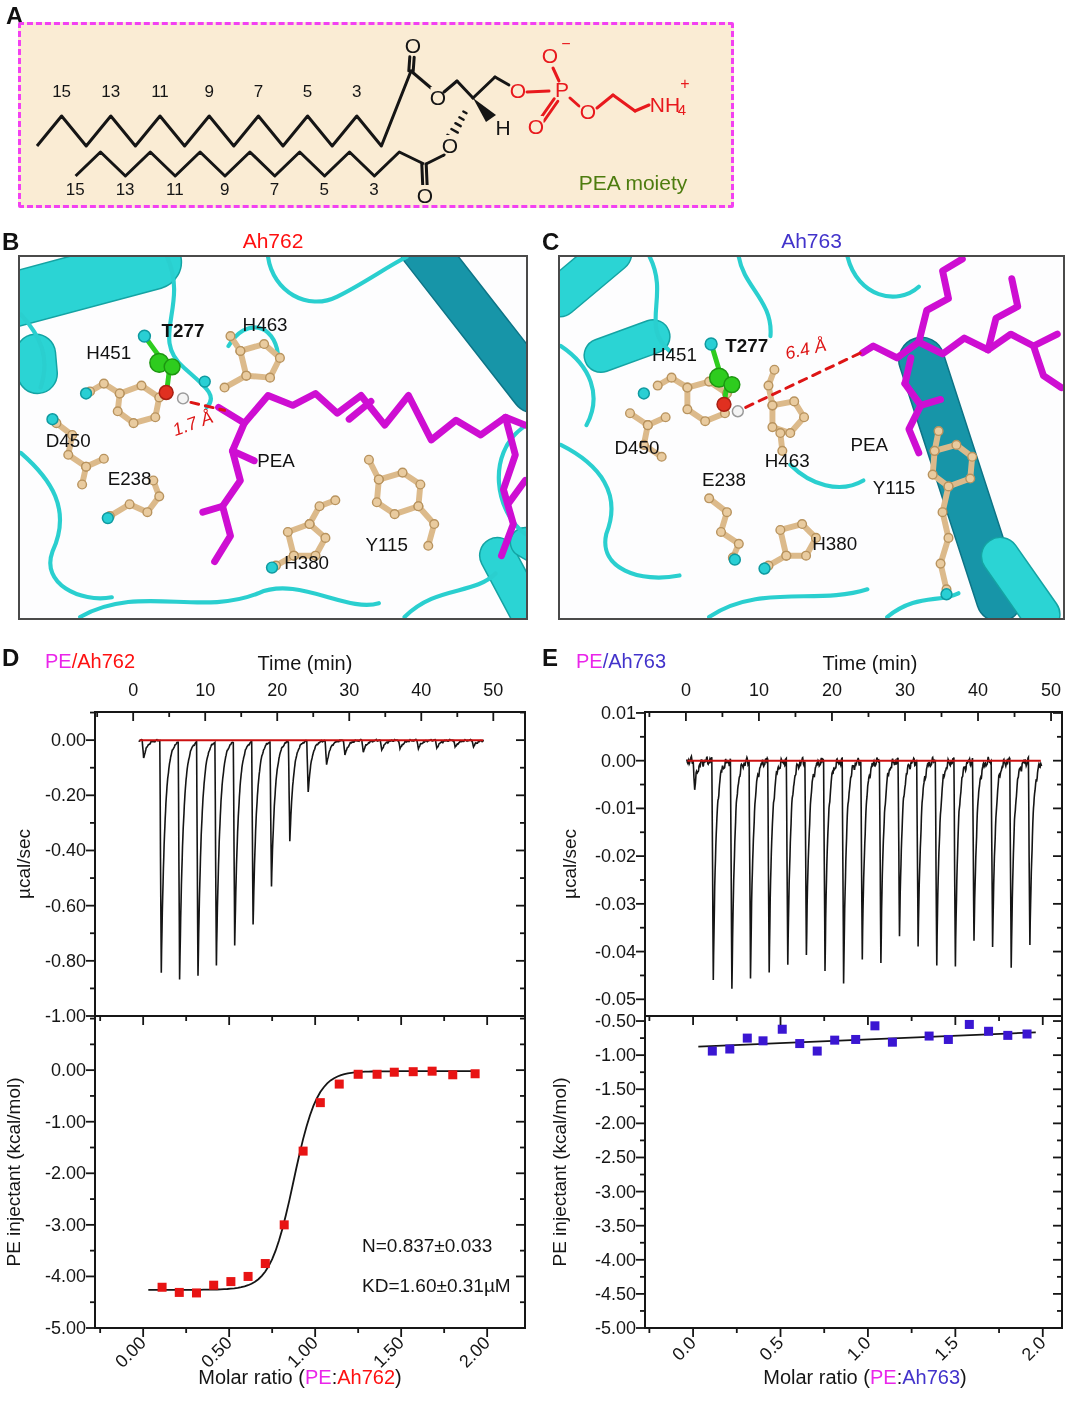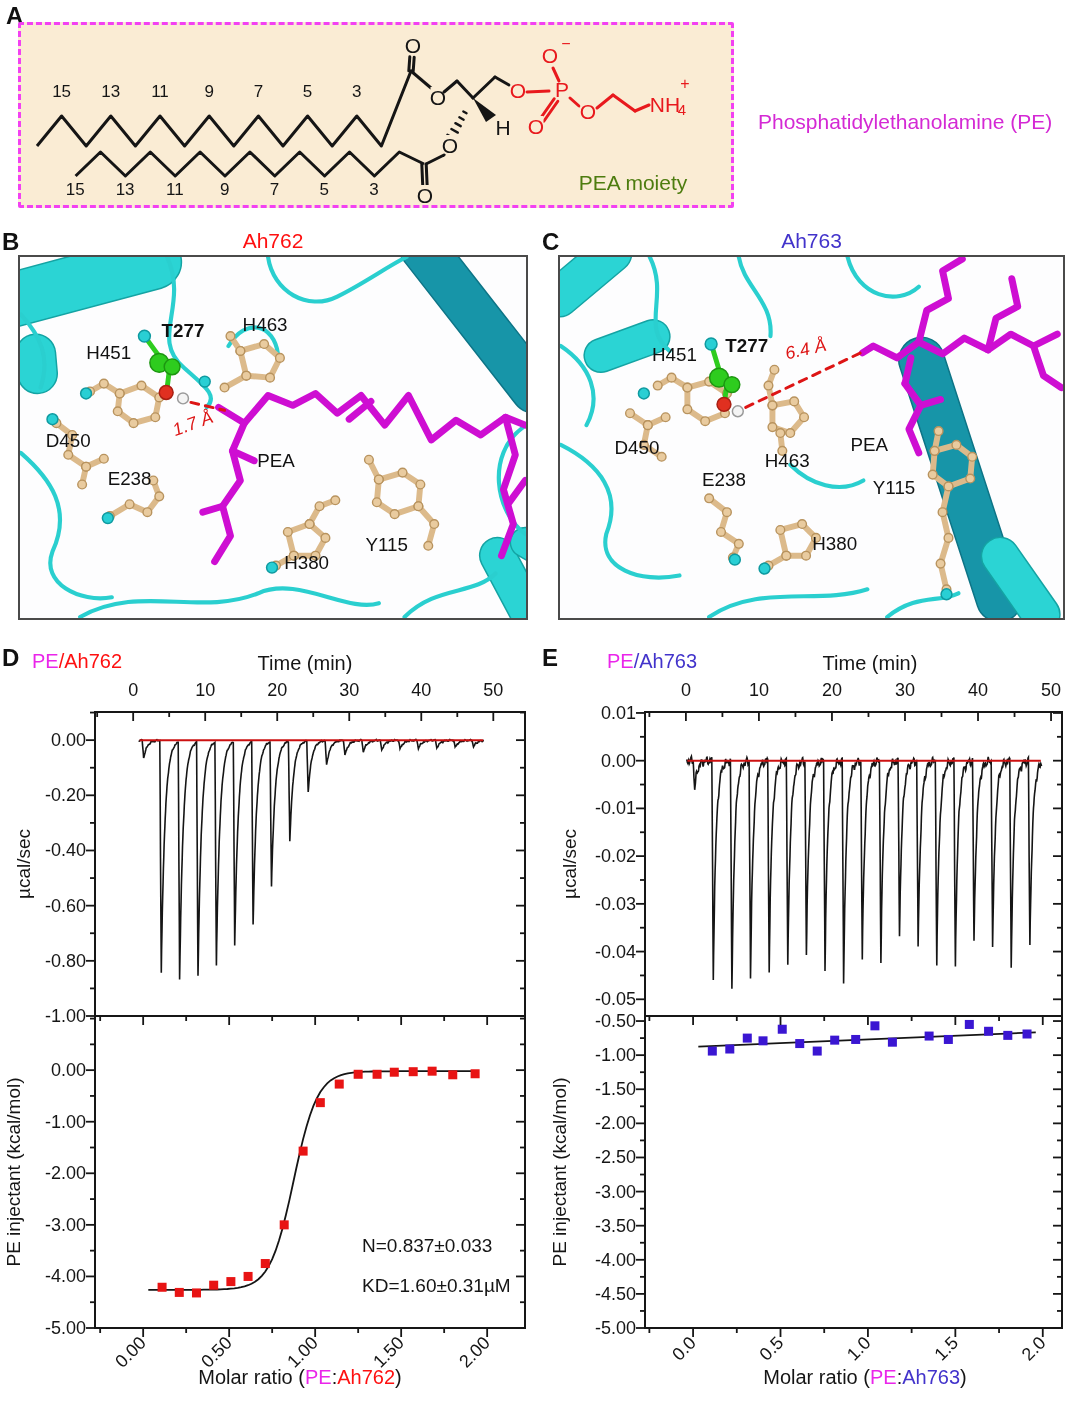--- a/index.html
+++ b/index.html
@@ -87,21 +87,20 @@
         <line x1="576" y1="83" x2="592" y2="70" stroke="#e8191d" stroke-width="3" stroke-linecap="round"></line>
         <line x1="592" y1="70" x2="614" y2="86" stroke="#e8191d" stroke-width="3" stroke-linecap="round"></line>
         <line x1="614" y1="86" x2="628" y2="80" stroke="#e8191d" stroke-width="3" stroke-linecap="round"></line>
         <rect x="630" y="69" width="28" height="20" fill="#faecd4"></rect>
         <text x="644" y="87" font-size="21" fill="#e8191d" text-anchor="middle">NH</text>
         <text x="661" y="90" font-size="15" fill="#e8191d" text-anchor="middle">4</text>
         <text x="664" y="64" font-size="16" fill="#e8191d" text-anchor="middle">+</text>
       </svg>
     <div class="moiety" style="color: #4d7c0f;">PEA moiety</div>
   </div>
-  <div class="side-label" style="color: rgb(212, 41, 212);">Phosphatidylethanolamine (PE)</div>
 
   <div class="panel-letter" style="left:2px;top:228px;">B</div>
   <div class="pocket-title" style="left: 18px; width: 510px; color: rgb(254, 16, 16);">Ah762</div>
   <div class="pocket-frame" style="left:18px;width:510px;">
     <svg id="pockB" width="506" height="361" viewBox="0 0 510 365">
         <rect x="-45" y="-2.5" width="210" height="55" rx="27.5" fill="#2bd4d4" stroke="#14a3a3" stroke-width="1.5" transform="rotate(-15 60 25)"></rect>
         <rect x="-14" y="88" width="60" height="40" rx="20" fill="#2bd4d4" stroke="#14a3a3" stroke-width="1.5" transform="rotate(85 16 108)"></rect>
         <rect x="347" y="39" width="230" height="46" rx="23" fill="#1795a8" stroke="#0d7486" stroke-width="1.5" transform="rotate(52 462 62)"></rect>
         <rect x="447" y="312" width="100" height="36" rx="18" fill="#2bd4d4" stroke="#14a3a3" stroke-width="1.5" transform="rotate(62 497 330)"></rect>
         <rect x="493" y="281" width="60" height="30" rx="15" fill="#2bd4d4" stroke="#14a3a3" stroke-width="1.5" transform="rotate(30 523 296)"></rect>
@@ -314,21 +313,21 @@
         <text x="165" y="232" font-size="19" fill="#111" text-anchor="middle">E238</text>
         <text x="229" y="212" font-size="19" fill="#111" text-anchor="middle">H463</text>
         <text x="312" y="196" font-size="19" fill="#111" text-anchor="middle">PEA</text>
         <text x="337" y="240" font-size="19" fill="#111" text-anchor="middle">Y115</text>
         <text x="277" y="296" font-size="19" fill="#111" text-anchor="middle">H380</text>
         <text x="249" y="99" font-size="18" fill="#dd1515" font-style="italic" text-anchor="middle" transform="rotate(-13 249 99)">6.4 Å</text>
       </svg>
   </div>
 
   <div class="panel-letter" style="left:2px;top:644px;">D</div>
-  <div class="itc-header" style="left:32px;">
+  <div class="itc-header" style="left:45px;">
     <span style="color: rgb(234, 37, 234);">PE</span><span style="color: rgb(254, 16, 16);">/Ah762</span>
   </div>
   <svg id="chartD" class="chart-svg" style="left:0;" viewBox="0 0 540 764">
       <path d="M138.9,100.5L139.3,101.2L139.7,101.1L140.0,100.4L140.4,100.0L140.7,99.9L141.1,99.8L141.5,99.6L141.8,99.7L142.2,100.1L142.5,104.7L142.9,108.8L143.3,113.1L143.6,118.0L144.0,116.9L144.3,115.6L144.7,114.0L145.1,112.7L145.4,111.3L145.8,109.7L146.1,108.2L146.5,107.4L146.9,107.2L147.2,106.8L147.6,106.0L147.9,105.3L148.3,105.0L148.7,104.7L149.0,104.3L149.4,104.1L149.7,104.2L150.1,104.0L150.5,103.1L150.8,102.0L151.2,101.6L151.5,101.6L151.9,101.5L152.3,101.4L152.6,101.6L153.0,101.8L153.3,101.6L153.7,101.1L154.1,101.1L154.4,101.5L154.8,101.8L155.1,101.4L155.5,100.9L155.9,100.6L156.2,100.3L156.6,99.8L156.9,99.7L157.3,100.2L157.7,100.8L158.0,100.8L158.4,100.5L158.7,100.4L159.1,100.7L159.5,100.7L159.8,100.6L160.2,158.9L160.5,217.4L160.9,275.3L161.3,332.7L161.6,310.1L162.0,290.4L162.3,272.7L162.7,256.5L163.1,241.7L163.4,228.6L163.8,216.5L164.1,205.2L164.5,194.9L164.9,186.1L165.2,178.4L165.6,170.8L165.9,163.5L166.3,157.1L166.7,151.6L167.0,146.6L167.4,142.1L167.7,138.4L168.1,135.5L168.5,132.5L168.8,129.2L169.2,126.0L169.5,123.6L169.9,121.6L170.3,119.5L170.6,117.4L171.0,115.8L171.3,114.3L171.7,112.4L172.1,110.7L172.4,109.9L172.8,109.7L173.1,109.2L173.5,108.4L173.9,107.7L174.2,107.1L174.6,106.3L174.9,105.2L175.3,104.6L175.7,104.5L176.0,104.3L176.4,103.5L176.8,102.6L177.1,102.3L177.5,102.3L177.8,102.3L178.2,102.3L178.6,162.1L178.9,221.8L179.3,280.8L179.6,339.4L180.0,316.3L180.4,295.9L180.7,277.4L181.1,260.3L181.4,244.9L181.8,231.2L182.2,218.6L182.5,207.0L182.9,196.8L183.2,188.2L183.6,180.6L184.0,173.1L184.3,165.8L184.7,159.4L185.0,153.7L185.4,148.2L185.8,143.3L186.1,139.3L186.5,136.0L186.8,132.5L187.2,128.9L187.6,126.0L187.9,123.9L188.3,122.1L188.6,120.2L189.0,118.5L189.4,117.1L189.7,115.4L190.1,113.3L190.4,111.4L190.8,110.3L191.2,109.7L191.5,108.8L191.9,107.8L192.2,107.1L192.6,106.6L193.0,105.9L193.3,105.3L193.7,105.1L194.0,105.3L194.4,105.2L194.8,104.2L195.1,103.3L195.5,102.8L195.8,102.4L196.2,101.9L196.6,101.7L196.9,160.6L197.3,219.4L197.6,277.6L198.0,335.7L198.4,313.4L198.7,293.7L199.1,275.6L199.4,258.9L199.8,243.7L200.2,230.0L200.5,217.2L200.9,205.4L201.2,195.1L201.6,186.5L202.0,178.7L202.3,171.2L202.7,164.3L203.0,158.3L203.4,153.0L203.8,148.0L204.1,143.4L204.5,139.7L204.8,136.3L205.2,132.5L205.6,128.7L205.9,125.5L206.3,123.1L206.6,121.1L207.0,119.1L207.4,117.5L207.7,116.4L208.1,115.0L208.4,113.2L208.8,111.8L209.2,111.0L209.5,110.4L209.9,109.4L210.2,108.2L210.6,107.2L211.0,106.3L211.3,105.2L211.7,104.4L212.0,104.3L212.4,104.7L212.8,104.6L213.1,104.0L213.5,103.5L213.8,103.3L214.2,103.1L214.6,102.7L214.9,102.4L215.3,158.7L215.6,214.6L216.0,270.0L216.4,325.4L216.7,304.0L217.1,285.1L217.4,267.8L217.8,252.0L218.2,237.8L218.5,225.0L218.9,212.9L219.2,201.7L219.6,192.0L220.0,183.7L220.3,175.9L220.7,168.3L221.0,161.3L221.4,155.4L221.8,150.1L222.1,145.1L222.5,141.0L222.8,137.8L223.2,134.9L223.6,131.5L223.9,128.1L224.3,125.3L224.6,123.0L225.0,120.8L225.4,118.6L225.7,116.8L226.1,115.4L226.4,113.6L226.8,111.7L227.2,110.5L227.5,110.1L227.9,109.8L228.2,109.1L228.6,108.2L229.0,107.6L229.3,106.8L229.7,105.7L230.1,104.8L230.4,104.5L230.8,104.5L231.1,103.9L231.5,103.0L231.9,102.5L232.2,102.5L232.6,102.4L232.9,102.3L233.3,102.6L233.7,154.0L234.0,204.9L234.4,255.1L234.7,305.4L235.1,285.8L235.5,268.3L235.8,252.2L236.2,237.5L236.5,224.6L236.9,212.8L237.3,201.8L237.6,191.9L238.0,183.6L238.3,176.4L238.7,169.5L239.1,162.7L239.4,156.5L239.8,151.0L240.1,145.8L240.5,141.0L240.9,137.1L241.2,134.0L241.6,131.0L241.9,127.7L242.3,124.8L242.7,122.6L243.0,120.9L243.4,119.2L243.7,117.5L244.1,116.1L244.5,114.8L244.8,112.9L245.2,110.9L245.5,109.6L245.9,109.0L246.3,108.3L246.6,107.5L247.0,106.7L247.3,106.3L247.7,105.8L248.1,105.1L248.4,104.7L248.8,104.9L249.1,104.9L249.5,104.3L249.9,103.3L250.2,102.6L250.6,102.2L250.9,101.8L251.3,101.5L251.7,101.7L252.0,147.9L252.4,193.7L252.7,239.0L253.1,284.6L253.5,267.5L253.8,252.0L254.2,237.5L254.5,224.4L254.9,212.6L255.3,201.6L255.6,191.3L256.0,182.1L256.3,174.5L256.7,168.0L257.1,161.8L257.4,155.8L257.8,150.6L258.1,146.0L258.5,141.6L258.9,137.5L259.2,134.2L259.6,131.4L259.9,128.4L260.3,125.0L260.7,122.0L261.0,119.8L261.4,118.1L261.7,116.4L262.1,115.1L262.5,114.2L262.8,113.2L263.2,111.7L263.5,110.2L263.9,109.4L264.3,108.9L264.6,108.2L265.0,107.1L265.3,106.2L265.7,105.5L266.1,104.6L266.4,103.7L266.8,103.5L267.1,103.9L267.5,104.1L267.9,103.7L268.2,103.2L268.6,102.9L268.9,102.8L269.3,102.3L269.7,102.0L270.0,102.0L270.4,138.5L270.7,174.5L271.1,210.2L271.5,246.5L271.8,233.0L272.2,220.7L272.5,209.4L272.9,199.3L273.3,190.3L273.6,181.7L274.0,173.4L274.3,166.1L274.7,160.1L275.1,154.7L275.4,149.3L275.8,144.1L276.1,139.8L276.5,136.0L276.9,132.4L277.2,129.3L277.6,127.1L277.9,125.3L278.3,123.1L278.7,120.5L279.0,118.2L279.4,116.5L279.7,114.9L280.1,113.3L280.5,112.0L280.8,111.1L281.2,110.0L281.5,108.5L281.9,107.4L282.3,107.1L282.6,107.1L283.0,106.8L283.4,106.2L283.7,105.7L284.1,105.2L284.4,104.3L284.8,103.3L285.2,102.9L285.5,103.1L285.9,102.9L286.2,102.3L286.6,101.8L287.0,101.7L287.3,101.8L287.7,101.7L288.0,101.8L288.4,102.3L288.8,127.6L289.1,152.1L289.5,176.5L289.8,201.3L290.2,191.8L290.6,183.0L290.9,175.0L291.3,168.0L291.6,161.7L292.0,155.8L292.4,150.1L292.7,145.5L293.1,141.9L293.4,138.4L293.8,134.7L294.2,131.1L294.5,128.0L294.9,125.1L295.2,122.2L295.6,119.8L296.0,118.3L296.3,117.0L296.7,115.4L297.0,113.6L297.4,112.3L297.8,111.5L298.1,110.7L298.5,109.7L298.8,109.1L299.2,108.5L299.6,107.5L299.9,106.0L300.3,104.9L300.6,104.5L301.0,104.4L301.4,104.1L301.7,103.7L302.1,103.6L302.4,103.5L302.8,102.9L303.2,102.5L303.5,102.7L303.9,103.0L304.2,102.8L304.6,102.0L305.0,101.4L305.3,101.1L305.7,100.8L306.0,100.5L306.4,100.6L306.8,101.2L307.1,114.2L307.5,126.6L307.8,139.0L308.2,151.9L308.6,147.4L308.9,142.9L309.3,138.7L309.6,135.1L310.0,131.7L310.4,128.1L310.7,124.8L311.1,122.4L311.4,120.8L311.8,119.3L312.2,117.5L312.5,115.9L312.9,114.6L313.2,113.3L313.6,111.7L314.0,110.6L314.3,110.0L314.7,109.3L315.0,108.0L315.4,106.5L315.8,105.7L316.1,105.2L316.5,104.8L316.8,104.5L317.2,104.6L317.6,104.7L317.9,104.3L318.3,103.4L318.6,102.9L319.0,103.0L319.4,102.9L319.7,102.4L320.1,101.9L320.4,101.7L320.8,101.3L321.2,100.7L321.5,100.5L321.9,101.0L322.2,101.7L322.6,101.8L323.0,101.4L323.3,101.3L323.7,101.2L324.0,100.9L324.4,100.5L324.8,100.6L325.1,100.9L325.5,106.8L325.8,112.4L326.2,118.2L326.6,124.7L326.9,122.8L327.3,120.8L327.6,119.1L328.0,117.8L328.4,116.2L328.7,114.2L329.1,112.4L329.4,111.2L329.8,110.5L330.2,109.5L330.5,108.2L330.9,107.3L331.2,106.6L331.6,105.9L332.0,105.2L332.3,105.0L332.7,105.4L333.0,105.3L333.4,104.6L333.8,103.7L334.1,103.2L334.5,102.9L334.8,102.4L335.2,102.0L335.6,102.0L335.9,102.1L336.3,101.5L336.6,100.9L337.0,101.0L337.4,101.5L337.7,101.8L338.1,101.8L338.5,101.7L338.8,101.7L339.2,101.2L339.5,100.4L339.9,100.1L340.3,100.4L340.6,100.7L341.0,100.5L341.3,100.1L341.7,100.2L342.1,100.4L342.4,100.4L342.8,100.5L343.1,101.0L343.5,101.4L343.9,104.9L344.2,107.9L344.6,111.2L344.9,115.0L345.3,113.6L345.7,112.2L346.0,111.1L346.4,110.4L346.7,109.5L347.1,108.3L347.5,107.4L347.8,107.2L348.2,107.1L348.5,106.6L348.9,105.7L349.3,105.0L349.6,104.3L350.0,103.4L350.3,102.6L350.7,102.6L351.1,102.9L351.4,102.9L351.8,102.3L352.1,102.0L352.5,102.1L352.9,102.2L353.2,102.0L353.6,101.9L353.9,102.1L354.3,101.9L354.7,101.1L355.0,100.3L355.4,100.1L355.7,100.4L356.1,100.6L356.5,100.6L356.8,100.8L357.2,101.0L357.5,100.9L357.9,100.5L358.3,100.6L358.6,101.1L359.0,101.3L359.3,100.8L359.7,100.2L360.1,100.0L360.4,99.8L360.8,99.5L361.1,99.6L361.5,100.2L361.9,100.8L362.2,103.6L362.6,106.1L362.9,109.0L363.3,112.2L363.7,111.1L364.0,109.9L364.4,109.0L364.7,108.2L365.1,107.1L365.5,105.7L365.8,104.9L366.2,104.9L366.5,105.0L366.9,104.7L367.3,104.3L367.6,104.1L368.0,103.8L368.3,103.2L368.7,102.6L369.1,102.7L369.4,102.8L369.8,102.3L370.1,101.5L370.5,101.0L370.9,100.9L371.2,100.9L371.6,100.9L371.9,101.2L372.3,101.8L372.7,101.9L373.0,101.3L373.4,100.8L373.7,100.8L374.1,101.0L374.5,100.8L374.8,100.5L375.2,100.4L375.5,100.3L375.9,99.9L376.3,99.5L376.6,99.9L377.0,100.7L377.3,101.1L377.7,101.0L378.1,100.8L378.4,100.7L378.8,100.5L379.1,100.0L379.5,100.0L379.9,100.3L380.2,100.4L380.6,102.4L380.9,104.4L381.3,107.0L381.7,109.9L382.0,109.3L382.4,108.6L382.7,108.3L383.1,107.8L383.5,106.8L383.8,105.5L384.2,104.7L384.5,104.5L384.9,104.2L385.3,103.6L385.6,103.1L386.0,102.9L386.3,102.6L386.7,102.1L387.1,102.0L387.4,102.6L387.8,103.0L388.1,102.7L388.5,102.0L388.9,101.5L389.2,101.3L389.6,100.9L389.9,100.6L390.3,100.7L390.7,101.0L391.0,100.9L391.4,100.3L391.8,100.2L392.1,100.6L392.5,101.1L392.8,101.2L393.2,101.2L393.6,101.2L393.9,100.9L394.3,100.2L394.6,99.6L395.0,99.8L395.4,100.2L395.7,100.3L396.1,100.0L396.4,100.0L396.8,100.3L397.2,100.3L397.5,100.2L397.9,100.6L398.2,101.2L398.6,101.2L399.0,102.7L399.3,104.2L399.7,106.3L400.0,108.6L400.4,107.6L400.8,106.9L401.1,106.7L401.5,106.4L401.8,105.6L402.2,104.7L402.6,104.5L402.9,104.7L403.3,104.5L403.6,103.9L404.0,103.4L404.4,102.9L404.7,102.2L405.1,101.4L405.4,101.2L405.8,101.7L406.2,102.0L406.5,101.8L406.9,101.4L407.2,101.4L407.6,101.5L408.0,101.4L408.3,101.3L408.7,101.5L409.0,101.6L409.4,101.0L409.8,100.1L410.1,99.7L410.5,100.0L410.8,100.3L411.2,100.3L411.6,100.6L411.9,100.9L412.3,100.9L412.6,100.5L413.0,100.3L413.4,100.7L413.7,101.0L414.1,100.8L414.4,100.2L414.8,99.9L415.2,99.8L415.5,99.5L415.9,99.4L416.2,99.9L416.6,100.7L417.0,100.9L417.3,102.6L417.7,104.4L418.0,106.7L418.4,108.8L418.8,107.8L419.1,107.0L419.5,106.5L419.8,105.8L420.2,104.6L420.6,103.6L420.9,103.5L421.3,103.8L421.6,103.8L422.0,103.6L422.4,103.4L422.7,103.3L423.1,102.7L423.4,102.0L423.8,101.9L424.2,102.1L424.5,102.0L424.9,101.3L425.2,100.7L425.6,100.6L426.0,100.7L426.3,100.6L426.7,100.8L427.0,101.5L427.4,101.8L427.8,101.4L428.1,100.8L428.5,100.6L428.8,100.7L429.2,100.6L429.6,100.3L429.9,100.3L430.3,100.3L430.6,100.0L431.0,99.6L431.4,99.7L431.7,100.4L432.1,101.0L432.4,101.0L432.8,100.8L433.2,100.7L433.5,100.5L433.9,100.0L434.2,99.7L434.6,100.0L435.0,100.4L435.3,100.1L435.7,101.5L436.0,103.4L436.4,105.7L436.8,108.0L437.1,107.4L437.5,107.1L437.8,106.9L438.2,106.1L438.6,104.9L438.9,103.9L439.3,103.6L439.6,103.5L440.0,103.1L440.4,102.6L440.7,102.5L441.1,102.4L441.4,101.9L441.8,101.7L442.2,102.0L442.5,102.6L442.9,102.6L443.2,101.9L443.6,101.4L444.0,101.1L444.3,100.7L444.7,100.3L445.1,100.3L445.4,100.8L445.8,100.9L446.1,100.5L446.5,100.2L446.9,100.4L447.2,100.9L447.6,101.1L447.9,101.0L448.3,101.1L448.7,101.0L449.0,100.4L449.4,99.6L449.7,99.5L450.1,100.0L450.5,100.3L450.8,100.1L451.2,100.1L451.5,100.3L451.9,100.4L452.3,100.2L452.6,100.4L453.0,100.9L453.3,101.2L453.7,100.7L454.1,101.7L454.4,103.2L454.8,105.0L455.1,106.8L455.5,106.1L455.9,105.9L456.2,105.9L456.6,105.3L456.9,104.4L457.3,104.0L457.7,104.1L458.0,104.1L458.4,103.6L458.7,103.0L459.1,102.7L459.5,102.1L459.8,101.3L460.2,100.9L460.5,101.2L460.9,101.8L461.3,101.8L461.6,101.5L462.0,101.4L462.3,101.5L462.7,101.3L463.1,101.1L463.4,101.1L463.8,101.4L464.1,101.1L464.5,100.3L464.9,99.7L465.2,99.8L465.6,100.1L465.9,100.3L466.3,100.5L466.7,100.9L467.0,101.1L467.4,100.7L467.7,100.3L468.1,100.4L468.5,100.8L468.8,100.8L469.2,100.3L469.5,99.9L469.9,99.8L470.3,99.6L470.6,99.4L471.0,99.7L471.3,100.5L471.7,101.0L472.1,100.8L472.4,102.1L472.8,103.7L473.1,105.4L473.5,106.9L473.9,106.1L474.2,105.7L474.6,105.2L474.9,104.3L475.3,103.2L475.7,102.9L476.0,103.2L476.4,103.4L476.7,103.2L477.1,103.1L477.5,103.1L477.8,102.7L478.2,101.9L478.5,101.4L478.9,101.6L479.3,101.7L479.6,101.3L480.0,100.7L480.3,100.5L480.7,100.6L481.1,100.5L481.4,100.6L481.8,101.2L482.1,101.7L482.5,101.6L482.9,100.9L483.2,100.5L483.6,100.5L483.9,100.5" fill="none" stroke="#151515" stroke-width="1.6"></path>
       <line x1="139.65661641541038" y1="100.13793103448276" x2="483.2244556113903" y2="100.13793103448276" stroke="#cc1111" stroke-width="2"></line>
       <path d="M148.3,649.8L151.8,649.8L155.2,649.8L158.6,649.8L162.1,649.8L165.5,649.8L169.0,649.8L172.4,649.8L175.8,649.8L179.3,649.8L182.7,649.8L186.2,649.8L189.6,649.8L193.0,649.8L196.5,649.8L199.9,649.8L203.4,649.7L206.8,649.7L210.2,649.6L213.7,649.6L217.1,649.5L220.6,649.4L224.0,649.2L227.4,649.0L230.9,648.7L234.3,648.4L237.8,647.9L241.2,647.2L244.6,646.4L248.1,645.2L251.5,643.7L255.0,641.8L258.4,639.2L261.8,635.8L265.3,631.5L268.7,626.0L272.2,619.2L275.6,610.7L279.0,600.5L282.5,588.5L285.9,575.0L289.4,560.1L292.8,544.5L296.2,528.7L299.7,513.3L303.1,499.1L306.6,486.3L310.0,475.2L313.4,465.9L316.9,458.2L320.3,452.1L323.8,447.2L327.2,443.4L330.6,440.4L334.1,438.2L337.5,436.5L341.0,435.2L344.4,434.2L347.8,433.4L351.3,432.9L354.7,432.4L358.2,432.1L361.6,431.9L365.0,431.7L368.5,431.6L371.9,431.5L375.4,431.4L378.8,431.3L382.2,431.3L385.7,431.3L389.1,431.3L392.6,431.2L396.0,431.2L399.4,431.2L402.9,431.2L406.3,431.2L409.8,431.2L413.2,431.2L416.6,431.2L420.1,431.2L423.5,431.2L427.0,431.2L430.4,431.2L433.8,431.2L437.3,431.2L440.7,431.2L444.2,431.2L447.6,431.2L451.0,431.2L454.5,431.2L457.9,431.2L461.4,431.2L464.8,431.2L468.2,431.2L471.7,431.2L475.1,431.2L478.6,431.2" fill="none" stroke="#151515" stroke-width="1.8"></path>
       <rect x="157.57999999999998" y="642.7595041322313" width="9" height="9" fill="#e81414"></rect>
       <rect x="174.78" y="647.9165289256198" width="9" height="9" fill="#e81414"></rect>
       <rect x="191.98000000000002" y="648.4322314049587" width="9" height="9" fill="#e81414"></rect>
       <rect x="209.18" y="640.6966942148761" width="9" height="9" fill="#e81414"></rect>
@@ -455,21 +454,21 @@
       <line x1="520" y1="404.3636363636364" x2="525" y2="404.3636363636364" stroke="#161616" stroke-width="1.8"></line>
       <line x1="90" y1="378.57851239669424" x2="95" y2="378.57851239669424" stroke="#161616" stroke-width="1.8"></line>
       <line x1="520" y1="378.57851239669424" x2="525" y2="378.57851239669424" stroke="#161616" stroke-width="1.8"></line>
       <text x="20" y="532" font-size="19" fill="#151515" text-anchor="middle" transform="rotate(-90 20 532)">PE injectant (kcal/mol)</text>
       <text x="300" y="744" font-size="20" text-anchor="middle"><tspan fill="#151515">Molar ratio (</tspan><tspan fill="#ea25ea">PE</tspan><tspan fill="#151515">:</tspan><tspan fill="#fe1010">Ah762</tspan><tspan fill="#151515">)</tspan></text>
       <text x="362" y="612" font-size="19" fill="#151515">N=0.837±0.033</text>
       <text x="362" y="652" font-size="19" fill="#151515">KD=1.60±0.31µM</text>
     </svg>
 
   <div class="panel-letter" style="left:542px;top:644px;">E</div>
-  <div class="itc-header" style="left:607px;">
+  <div class="itc-header" style="left:576px;">
     <span style="color: rgb(234, 37, 234);">PE</span><span style="color: rgb(66, 51, 203);">/Ah763</span>
   </div>
   <svg id="chartE" class="chart-svg" style="left:540px;" viewBox="0 0 540 764">
       <path d="M146.6,119.4L147.0,120.5L147.4,122.5L147.7,123.1L148.1,121.3L148.5,120.2L148.8,121.9L149.2,124.0L149.5,123.3L149.9,120.8L150.3,119.3L150.6,118.6L151.0,117.3L151.4,116.4L151.7,118.4L152.1,122.2L152.5,123.7L152.8,122.3L153.2,121.1L153.6,129.0L153.9,136.8L154.3,143.2L154.7,149.8L155.0,147.0L155.4,143.5L155.8,137.7L156.1,132.6L156.5,131.4L156.9,132.7L157.2,133.0L157.6,132.0L157.9,131.7L158.3,131.5L158.7,129.4L159.0,126.2L159.4,125.2L159.8,126.5L160.1,126.6L160.5,123.8L160.9,120.9L161.2,120.2L161.6,120.5L162.0,120.3L162.3,121.1L162.7,124.2L163.1,126.6L163.4,125.5L163.8,122.5L164.2,121.3L164.5,122.1L164.9,122.0L165.2,120.7L165.6,120.3L166.0,120.7L166.3,119.6L166.7,117.3L167.1,117.2L167.4,120.5L167.8,123.8L168.2,124.3L168.5,123.5L168.9,123.2L169.3,122.6L169.6,120.4L170.0,118.6L170.4,119.5L170.7,121.4L171.1,120.7L171.5,118.2L171.8,117.3L172.2,173.2L172.6,229.1L172.9,284.2L173.3,340.1L173.6,315.5L174.0,291.9L174.4,268.0L174.7,247.0L175.1,231.3L175.5,218.7L175.8,206.3L176.2,194.7L176.6,185.8L176.9,178.3L177.3,170.2L177.7,163.2L178.0,159.8L178.4,158.7L178.8,155.7L179.1,150.1L179.5,144.7L179.9,141.0L180.2,137.4L180.6,133.4L181.0,131.4L181.3,131.9L181.7,131.9L182.0,129.2L182.4,126.4L182.8,126.4L183.1,128.1L183.5,128.6L183.9,128.0L184.2,128.1L184.6,127.6L185.0,124.6L185.3,120.5L185.7,119.0L186.1,120.8L186.4,122.2L186.8,121.6L187.2,121.1L187.5,121.9L187.9,122.4L188.3,121.6L188.6,121.8L189.0,124.2L189.3,126.1L189.7,124.3L190.1,120.7L190.4,118.7L190.8,175.8L191.2,232.8L191.5,289.8L191.9,348.7L192.3,323.0L192.6,298.6L193.0,274.9L193.4,255.3L193.7,240.7L194.1,228.0L194.5,214.8L194.8,202.3L195.2,191.9L195.6,181.9L195.9,171.4L196.3,162.9L196.7,158.9L197.0,157.1L197.4,153.9L197.7,149.1L198.1,145.6L198.5,143.6L198.8,141.0L199.2,137.8L199.6,136.4L199.9,136.3L200.3,134.2L200.7,129.3L201.0,125.1L201.4,124.2L201.8,124.9L202.1,125.0L202.5,125.2L202.9,126.9L203.2,127.8L203.6,125.9L204.0,123.4L204.3,123.4L204.7,125.2L205.1,125.2L205.4,123.0L205.8,121.0L206.1,120.3L206.5,119.1L206.9,117.5L207.2,118.3L207.6,122.0L208.0,124.7L208.3,124.1L208.7,122.3L209.1,122.1L209.4,176.9L209.8,230.3L210.2,283.6L210.5,338.5L210.9,312.3L211.3,286.8L211.6,263.0L212.0,244.5L212.4,231.4L212.7,220.1L213.1,208.7L213.4,198.9L213.8,190.7L214.2,181.9L214.5,172.0L214.9,164.1L215.3,159.8L215.6,156.5L216.0,151.1L216.4,145.0L216.7,141.0L217.1,138.7L217.5,136.3L217.8,134.5L218.2,135.3L218.6,137.0L218.9,135.8L219.3,131.8L219.7,128.5L220.0,127.6L220.4,126.9L220.8,125.1L221.1,124.0L221.5,124.3L221.8,123.8L222.2,121.3L222.6,119.7L222.9,121.6L223.3,125.0L223.7,126.2L224.0,125.4L224.4,124.7L224.8,124.1L225.1,121.9L225.5,119.2L225.9,119.0L226.2,121.1L226.6,121.8L227.0,119.8L227.3,118.3L227.7,119.2L228.1,172.7L228.4,225.2L228.8,278.2L229.2,332.4L229.5,307.7L229.9,282.7L230.2,259.3L230.6,240.8L231.0,226.8L231.3,213.9L231.7,201.7L232.1,191.9L232.4,184.1L232.8,176.0L233.2,167.8L233.5,162.5L233.9,160.6L234.3,158.3L234.6,153.2L235.0,147.3L235.4,142.9L235.7,139.2L236.1,134.8L236.5,131.8L236.8,131.9L237.2,132.9L237.5,131.3L237.9,128.2L238.3,127.0L238.6,128.2L239.0,128.8L239.4,128.1L239.7,127.9L240.1,128.0L240.5,125.9L240.8,121.6L241.2,118.8L241.6,119.7L241.9,121.7L242.3,122.0L242.7,121.6L243.0,122.4L243.4,123.2L243.8,122.3L244.1,121.4L244.5,123.0L244.9,125.4L245.2,124.9L245.6,121.6L245.9,118.9L246.3,118.4L246.7,168.9L247.0,219.1L247.4,271.0L247.8,324.7L248.1,301.3L248.5,277.9L248.9,257.0L249.2,241.1L249.6,228.3L250.0,215.5L250.3,203.0L250.7,192.5L251.1,183.1L251.4,172.9L251.8,163.5L252.2,158.2L252.5,156.5L252.9,154.4L253.3,150.3L253.6,146.4L254.0,144.1L254.3,141.5L254.7,137.9L255.1,135.5L255.4,135.3L255.8,134.5L256.2,130.6L256.5,125.9L256.9,124.0L257.3,124.5L257.6,124.8L258.0,125.0L258.4,126.5L258.7,128.2L259.1,127.3L259.5,124.2L259.8,122.7L260.2,123.9L260.6,124.7L260.9,123.2L261.3,121.2L261.6,120.5L262.0,119.8L262.4,118.0L262.7,117.7L263.1,120.8L263.5,124.4L263.8,125.1L264.2,123.3L264.6,122.3L264.9,122.4L265.3,170.0L265.7,216.8L266.0,265.3L266.4,314.9L266.8,290.4L267.1,266.5L267.5,246.6L267.9,232.3L268.2,221.1L268.6,210.0L269.0,199.9L269.3,191.8L269.7,183.6L270.0,173.7L270.4,164.5L270.8,159.1L271.1,156.0L271.5,151.8L271.9,146.1L272.2,141.7L272.6,139.3L273.0,137.0L273.3,134.6L273.7,134.5L274.1,136.4L274.4,136.5L274.8,133.2L275.2,129.1L275.5,127.3L275.9,126.5L276.3,124.9L276.6,123.5L277.0,123.9L277.4,124.4L277.7,122.7L278.1,120.4L278.4,120.9L278.8,124.1L279.2,126.1L279.5,125.7L279.9,124.9L280.3,124.5L280.6,122.6L281.0,119.4L281.4,118.0L281.7,119.8L282.1,121.6L282.5,120.8L282.8,119.1L283.2,119.4L283.6,120.9L283.9,172.8L284.3,224.5L284.7,277.8L285.0,330.9L285.4,304.2L285.7,278.0L286.1,256.2L286.5,239.6L286.8,225.5L287.2,212.1L287.6,200.9L287.9,192.5L288.3,184.2L288.7,175.0L289.0,167.7L289.4,164.1L289.8,161.8L290.1,157.3L290.5,151.1L290.9,145.9L291.2,141.9L291.6,137.3L292.0,133.3L292.3,132.4L292.7,133.7L293.1,133.4L293.4,130.6L293.8,128.4L294.1,128.7L294.5,129.3L294.9,128.5L295.2,127.8L295.6,128.1L296.0,127.1L296.3,123.2L296.7,119.4L297.1,119.0L297.4,121.1L297.8,122.3L298.2,122.1L298.5,122.8L298.9,123.9L299.3,123.3L299.6,121.7L300.0,121.9L300.4,124.3L300.7,125.1L301.1,122.6L301.5,119.5L301.8,118.4L302.2,118.2L302.5,172.5L302.9,227.9L303.3,285.8L303.6,343.4L304.0,315.8L304.4,289.9L304.7,268.8L305.1,252.2L305.5,236.7L305.8,221.6L306.2,208.7L306.6,197.9L306.9,186.7L307.3,175.4L307.7,167.4L308.0,163.9L308.4,161.6L308.8,157.5L309.1,152.8L309.5,149.5L309.8,146.4L310.2,142.1L310.6,138.2L310.9,137.0L311.3,136.6L311.7,133.7L312.0,128.9L312.4,125.9L312.8,125.7L313.1,126.0L313.5,125.9L313.9,127.0L314.2,129.1L314.6,129.1L315.0,126.1L315.3,123.3L315.7,123.4L316.1,124.4L316.4,123.5L316.8,121.7L317.2,121.0L317.5,120.7L317.9,119.1L318.2,117.9L318.6,119.8L319.0,123.8L319.3,125.6L319.7,124.4L320.1,122.9L320.4,122.5L320.8,121.7L321.2,169.4L321.5,218.4L321.9,269.4L322.3,319.5L322.6,293.0L323.0,269.2L323.4,251.2L323.7,237.4L324.1,224.7L324.5,212.8L324.8,203.0L325.2,194.1L325.5,183.6L325.9,172.6L326.3,164.8L326.6,160.6L327.0,156.7L327.4,151.1L327.7,146.1L328.1,143.2L328.5,140.7L328.8,137.6L329.2,136.1L329.6,137.3L329.9,138.3L330.3,135.8L330.7,131.3L331.0,128.3L331.4,127.1L331.8,125.5L332.1,123.8L332.5,123.9L332.9,125.2L333.2,124.5L333.6,122.0L333.9,121.2L334.3,123.5L334.7,125.9L335.0,126.1L335.4,125.2L335.8,124.8L336.1,123.5L336.5,120.2L336.9,117.6L337.2,118.5L337.6,121.0L338.0,121.5L338.3,120.2L338.7,119.9L339.1,121.1L339.4,121.7L339.8,171.1L340.2,221.9L340.5,273.7L340.9,323.1L341.3,295.1L341.6,270.3L342.0,251.1L342.3,235.6L342.7,221.3L343.1,208.9L343.4,199.6L343.8,191.4L344.2,181.9L344.5,172.8L344.9,167.4L345.3,164.5L345.6,160.5L346.0,154.4L346.4,148.7L346.7,144.3L347.1,139.7L347.5,135.0L347.8,132.9L348.2,134.0L348.6,134.8L348.9,132.9L349.3,130.1L349.6,129.4L350.0,129.7L350.4,128.9L350.7,127.7L351.1,127.8L351.5,127.7L351.8,124.7L352.2,120.4L352.6,118.7L352.9,120.4L353.3,122.1L353.7,122.5L354.0,123.1L354.4,124.5L354.8,124.4L355.1,122.4L355.5,121.3L355.9,123.0L356.2,124.6L356.6,123.2L357.0,120.2L357.3,118.6L357.7,118.4L358.0,117.8L358.4,160.6L358.8,206.0L359.1,252.5L359.5,296.3L359.9,273.1L360.2,253.1L360.6,237.6L361.0,224.0L361.3,210.6L361.7,198.8L362.1,189.5L362.4,180.4L362.8,170.2L363.2,161.8L363.5,157.9L363.9,156.6L364.3,154.0L364.6,150.1L365.0,146.9L365.4,144.4L365.7,140.4L366.1,136.0L366.4,133.9L366.8,134.1L367.2,132.8L367.5,128.9L367.9,125.4L368.3,124.7L368.6,125.2L369.0,125.1L369.4,125.8L369.7,128.0L370.1,129.2L370.5,127.0L370.8,123.5L371.2,122.2L371.6,123.1L371.9,122.9L372.3,121.4L372.7,120.7L373.0,121.0L373.4,120.0L373.7,118.3L374.1,118.9L374.5,122.5L374.8,125.5L375.2,125.1L375.6,123.4L375.9,122.6L376.3,121.8L376.7,119.8L377.0,165.0L377.4,212.7L377.8,261.0L378.1,306.6L378.5,281.2L378.9,260.7L379.2,245.3L379.6,231.8L380.0,219.0L380.3,208.2L380.7,199.1L381.1,189.0L381.4,177.3L381.8,167.7L382.1,162.3L382.5,158.5L382.9,153.6L383.2,148.5L383.6,145.2L384.0,142.9L384.3,139.6L384.7,136.9L385.1,137.1L385.4,138.5L385.8,137.2L386.2,133.0L386.5,129.2L386.9,127.4L387.3,125.8L387.6,123.8L388.0,123.4L388.4,125.1L388.7,125.7L389.1,123.7L389.5,121.8L389.8,122.9L390.2,125.4L390.5,126.1L390.9,125.2L391.3,124.8L391.6,124.1L392.0,121.2L392.4,117.8L392.7,117.4L393.1,120.0L393.5,121.7L393.8,121.1L394.2,120.5L394.6,121.4L394.9,122.1L395.3,121.6L395.7,172.6L396.0,225.5L396.4,277.3L396.8,325.5L397.1,296.6L397.5,273.2L397.8,254.7L398.2,238.3L398.6,223.7L398.9,212.5L399.3,203.4L399.7,193.4L400.0,182.6L400.4,174.6L400.8,170.2L401.1,166.0L401.5,159.9L401.9,153.5L402.2,148.6L402.6,143.9L403.0,138.5L403.3,134.9L403.7,135.1L404.1,136.6L404.4,135.7L404.8,132.8L405.2,131.1L405.5,130.9L405.9,129.9L406.2,128.1L406.6,127.6L407.0,128.0L407.3,126.3L407.7,122.1L408.1,119.2L408.4,119.9L408.8,122.0L409.2,122.8L409.5,123.4L409.9,124.9L410.3,125.5L410.6,123.6L411.0,121.4L411.4,121.8L411.7,123.7L412.1,123.5L412.5,120.9L412.8,119.0L413.2,118.7L413.6,118.2L413.9,117.6L414.3,169.9L414.6,224.4L415.0,277.3L415.4,326.6L415.7,299.4L416.1,277.3L416.5,258.7L416.8,241.1L417.2,225.3L417.6,212.7L417.9,201.7L418.3,189.7L418.7,178.4L419.0,171.2L419.4,167.9L419.8,164.7L420.1,159.9L420.5,155.5L420.9,152.0L421.2,147.5L421.6,141.8L421.9,137.8L422.3,137.0L422.7,136.3L423.0,133.1L423.4,129.1L423.8,127.4L424.1,127.4L424.5,127.1L424.9,126.9L425.2,128.7L425.6,130.6L426.0,129.3L426.3,125.5L426.7,122.8L427.1,122.9L427.4,123.0L427.8,121.8L428.2,121.0L428.5,121.6L428.9,121.4L429.3,119.6L429.6,118.9L430.0,121.6L430.3,125.1L430.7,125.8L431.1,124.2L431.4,123.0L431.8,122.2L432.2,120.2L432.5,118.1L432.9,163.8L433.3,211.5L433.6,257.4L434.0,300.7L434.4,277.1L434.7,259.0L435.1,243.9L435.5,229.6L435.8,217.1L436.2,207.0L436.6,196.9L436.9,184.9L437.3,173.4L437.7,166.1L438.0,161.8L438.4,157.3L438.7,152.1L439.1,148.3L439.5,146.0L439.8,142.7L440.2,139.0L440.6,137.7L440.9,138.9L441.3,138.6L441.7,135.1L442.0,130.7L442.4,128.1L442.8,126.4L443.1,124.3L443.5,123.2L443.9,124.8L444.2,126.5L444.6,125.5L445.0,123.1L445.3,122.9L445.7,124.9L446.0,126.0L446.4,125.3L446.8,124.7L447.1,124.4L447.5,122.3L447.9,118.5L448.2,116.8L448.6,118.8L449.0,121.4L449.3,121.8L449.7,121.2L450.1,121.8L450.4,122.7L450.8,122.0L451.2,121.3L451.5,169.6L451.9,218.3L452.3,263.9L452.6,306.9L453.0,281.4L453.4,261.3L453.7,244.2L454.1,228.9L454.4,216.7L454.8,207.6L455.2,198.2L455.5,187.2L455.9,177.5L456.3,171.6L456.6,167.4L457.0,161.7L457.4,155.2L457.7,150.1L458.1,145.7L458.5,140.4L458.8,135.8L459.2,134.8L459.6,136.5L459.9,136.8L460.3,134.4L460.7,132.1L461.0,131.3L461.4,130.3L461.8,128.1L462.1,126.9L462.5,127.4L462.8,127.0L463.2,123.6L463.6,120.0L463.9,119.5L464.3,121.5L464.7,122.8L465.0,123.4L465.4,124.8L465.8,126.1L466.1,124.8L466.5,121.9L466.9,120.9L467.2,122.4L467.6,123.2L468.0,121.5L468.3,119.4L468.7,119.0L469.1,118.8L469.4,117.9L469.8,118.5L470.1,173.2L470.5,227.7L470.9,278.9L471.2,327.7L471.6,301.2L472.0,279.3L472.3,259.2L472.7,240.9L473.1,226.1L473.4,214.1L473.8,201.8L474.2,189.0L474.5,179.4L474.9,174.3L475.3,170.6L475.6,165.7L476.0,160.6L476.4,156.5L476.7,152.0L477.1,145.8L477.5,140.2L477.8,138.1L478.2,137.8L478.5,135.6L478.9,131.7L479.3,129.2L479.6,128.8L480.0,128.4L480.4,127.7L480.7,128.6L481.1,130.8L481.5,130.8L481.8,127.3L482.2,123.6L482.6,122.6L482.9,122.7L483.3,121.9L483.7,121.0L484.0,121.7L484.4,122.4L484.8,121.1L485.1,119.4L485.5,120.8L485.9,124.2L486.2,125.9L486.6,124.8L486.9,123.3L487.3,122.5L487.7,120.7L488.0,118.1L488.4,117.4L488.8,166.2L489.1,214.7L489.5,260.2L489.9,305.1L490.2,282.8L490.6,264.5L491.0,247.7L491.3,232.6L491.7,220.4L492.1,209.5L492.4,196.9L492.8,183.7L493.2,173.8L493.5,168.0L493.9,163.2L494.2,157.8L494.6,153.4L495.0,150.7L495.3,147.5L495.7,143.0L496.1,140.0L496.4,140.1L496.8,140.4L497.2,137.6L497.5,133.1L497.9,129.8L498.3,127.8L498.6,125.5L499.0,123.7L499.4,124.6L499.7,127.0L500.1,127.3L500.5,125.0L500.8,123.6L501.2,124.7L501.6,125.9" fill="none" stroke="#151515" stroke-width="1.6"></path>
       <line x1="147.3572679509632" y1="120.67817896389325" x2="500.8213660245184" y2="120.67817896389325" stroke="#cc1111" stroke-width="2"></line>
       <line x1="158.32704402515725" y1="406.62702229995625" x2="495.77358490566036" y2="392.3025797988631" stroke="#151515" stroke-width="1.8"></line>
       <rect x="167.81446540880503" y="406.5607783121994" width="9" height="9" fill="#3a16d2"></rect>
       <rect x="185.2987421383648" y="404.5144293834718" width="9" height="9" fill="#3a16d2"></rect>
       <rect x="202.7830188679245" y="393.60056843025797" width="9" height="9" fill="#3a16d2"></rect>
       <rect x="218.5188679245283" y="396.32903366856146" width="9" height="9" fill="#3a16d2"></rect>

